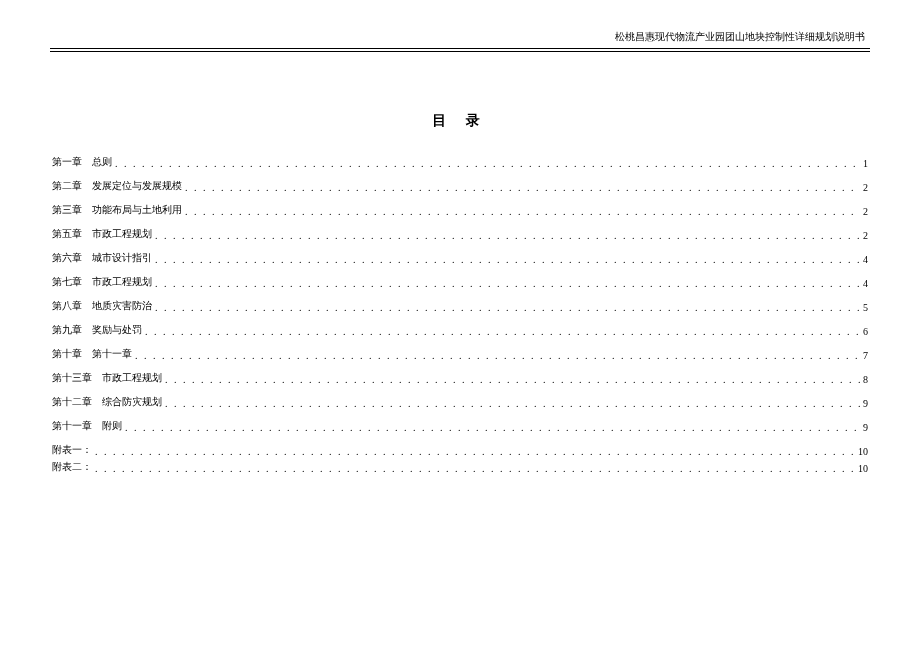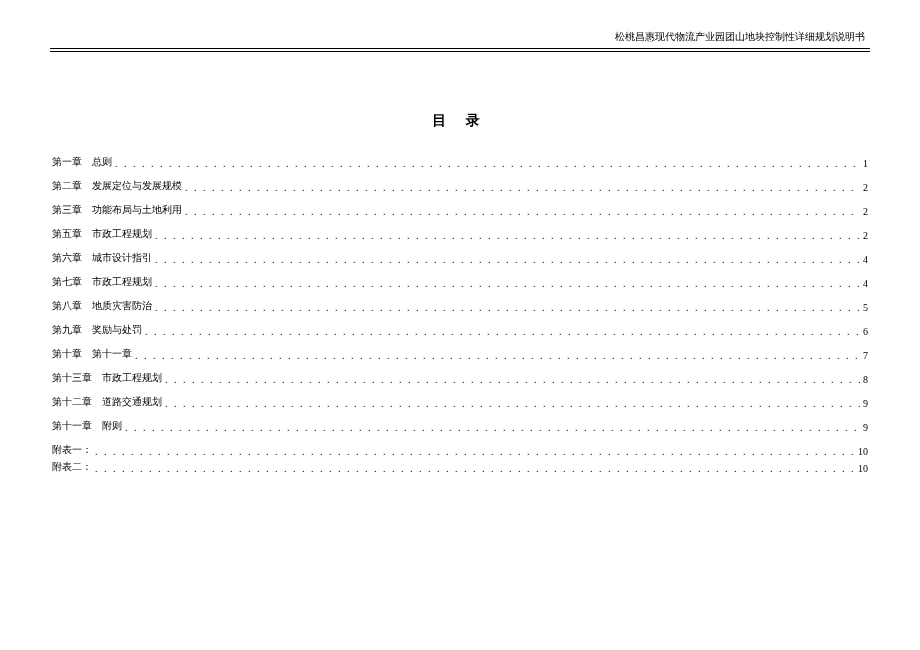--- a/index.html
+++ b/index.html
@@ -144,21 +144,21 @@
       <span class="toc-page">7</span>
     </div>
     <div class="toc-entry">
       <span class="toc-chapter">第十三章</span>
       <span class="toc-name">市政工程规划</span>
       <span class="toc-dots">. . . . . . . . . . . . . . . . . . . . . . . . . . . . . . . . . . . . . . . . . . . . . . . . . . . . . . . . . . . . . . . . . . . . . . . . . . . . . . . . . . . . . . . . . . . . . . . . . . . . . . . . . . . . . . . . . . . . . . . . . . . . . . . . . . . . . . . . . . . . . . . . . . . . . . . . . . . . . . . . . . . . . . . . . . . . . . . . . . . . . . . . . . . . . . . . . . . . . . . . . . . . . . . . . . . . . . . . . . . . . . . . . . . . . . . . . . . . . . . .</span>
       <span class="toc-page">8</span>
     </div>
     <div class="toc-entry">
       <span class="toc-chapter">第十二章</span>
-      <span class="toc-name">道路交通规划</span>
+      <span class="toc-name">综合防灾规划</span>
       <span class="toc-dots">. . . . . . . . . . . . . . . . . . . . . . . . . . . . . . . . . . . . . . . . . . . . . . . . . . . . . . . . . . . . . . . . . . . . . . . . . . . . . . . . . . . . . . . . . . . . . . . . . . . . . . . . . . . . . . . . . . . . . . . . . . . . . . . . . . . . . . . . . . . . . . . . . . . . . . . . . . . . . . . . . . . . . . . . . . . . . . . . . . . . . . . . . . . . . . . . . . . . . . . . . . . . . . . . . . . . . . . . . . . . . . . . . . . . . . . . . . . . . . . .</span>
       <span class="toc-page">9</span>
     </div>
     <div class="toc-entry">
       <span class="toc-chapter">第十一章</span>
       <span class="toc-name">附则</span>
       <span class="toc-dots">. . . . . . . . . . . . . . . . . . . . . . . . . . . . . . . . . . . . . . . . . . . . . . . . . . . . . . . . . . . . . . . . . . . . . . . . . . . . . . . . . . . . . . . . . . . . . . . . . . . . . . . . . . . . . . . . . . . . . . . . . . . . . . . . . . . . . . . . . . . . . . . . . . . . . . . . . . . . . . . . . . . . . . . . . . . . . . . . . . . . . . . . . . . . . . . . . . . . . . . . . . . . . . . . . . . . . . . . . . . . . . . . . . . . . . . . . . . . . . . .</span>
       <span class="toc-page">9</span>
     </div>
 

